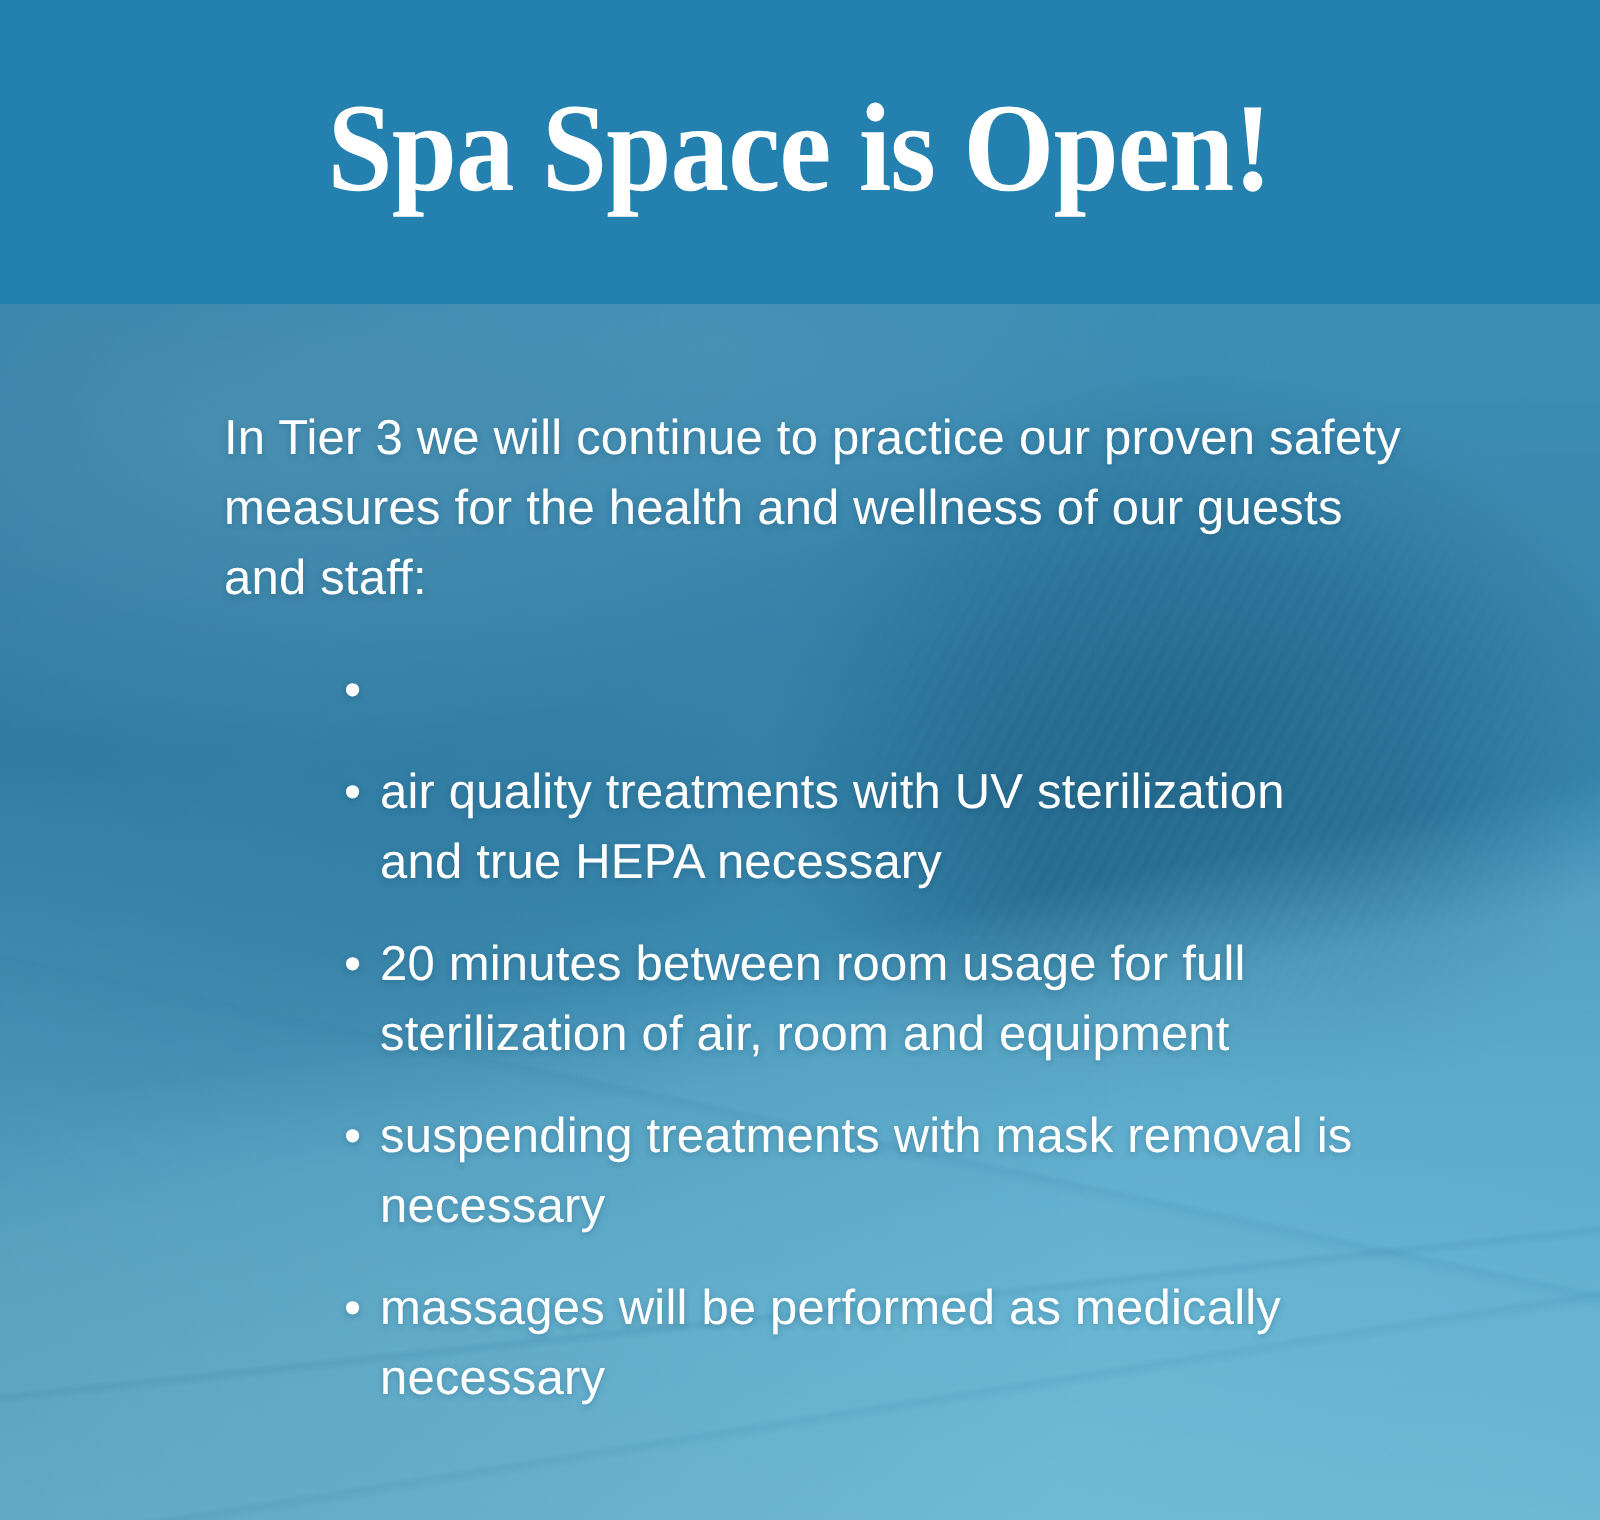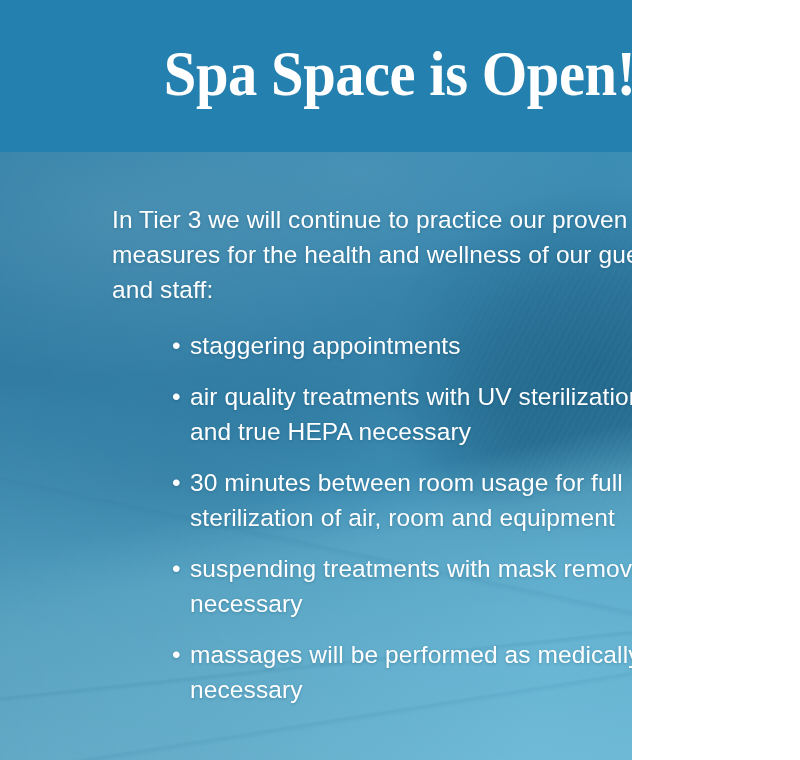--- a/index.html
+++ b/index.html
@@ -3,21 +3,21 @@
 <meta charset="utf-8">
 <style>
   html, body {
     margin: 0;
     padding: 0;
     background: #ffffff;
   }
 
   #poster {
     position: relative;
-    width: 632px;
+    width: 800px;
     height: 760px;
     overflow: hidden;
     font-family: "Liberation Sans", sans-serif;
     -webkit-font-smoothing: antialiased;
   }
 
   
   .header-band {
     position: absolute;
     left: 0;
@@ -272,31 +272,30 @@
   </div>
 
   <div class="content">
 
     <p class="intro">In Tier 3 we will continue to practice our proven safety measures for the health and wellness of our guests and staff:</p>
 
     <ul class="bullet-list">
 
       <li class="bullet-item">
         <span class="bullet-dot">•</span>
-        <span class="bullet-text">staggering appointments</span>
       </li>
 
       <li class="bullet-item">
         <span class="bullet-dot">•</span>
         <span class="bullet-text">air quality treatments with UV sterilization and true HEPA necessary</span>
       </li>
 
       <li class="bullet-item">
         <span class="bullet-dot">•</span>
-        <span class="bullet-text">30 minutes between room usage for full sterilization of air, room and equipment</span>
+        <span class="bullet-text">20 minutes between room usage for full sterilization of air, room and equipment</span>
       </li>
 
       <li class="bullet-item">
         <span class="bullet-dot">•</span>
         <span class="bullet-text">suspending treatments with mask removal is necessary</span>
       </li>
 
       <li class="bullet-item">
         <span class="bullet-dot">•</span>
         <span class="bullet-text">massages will be performed as medically necessary</span>

